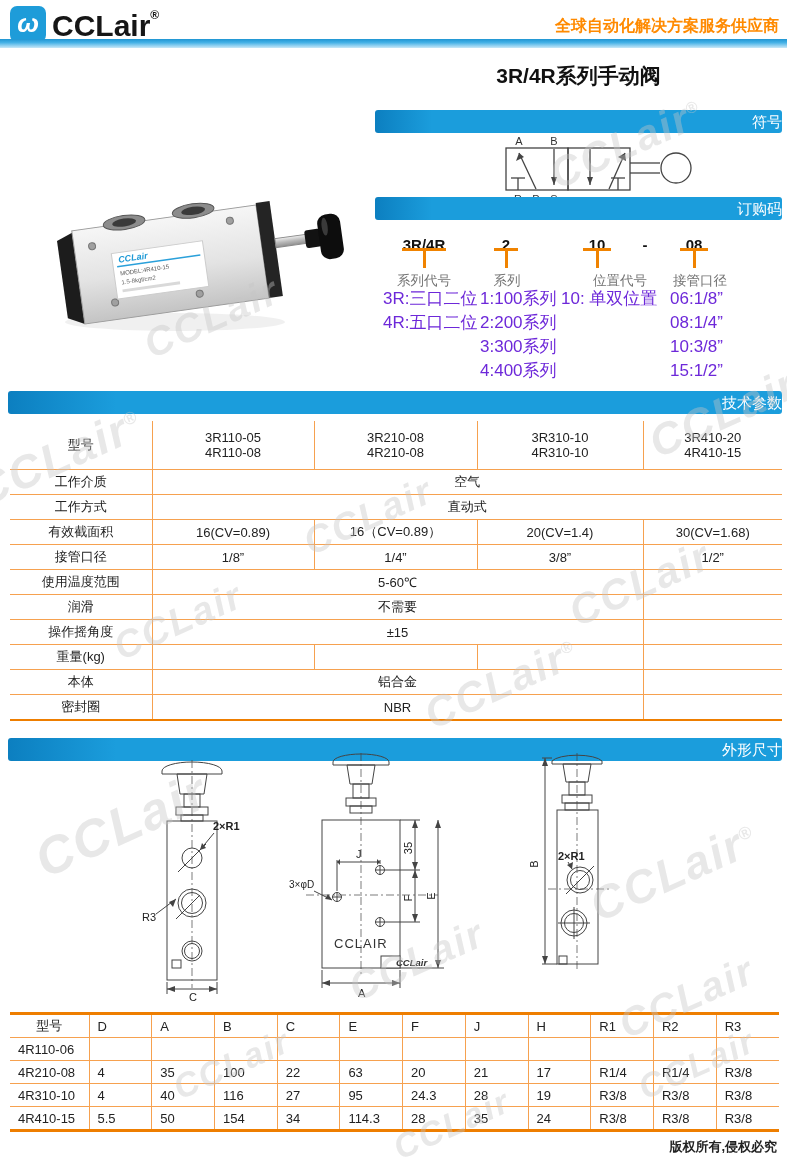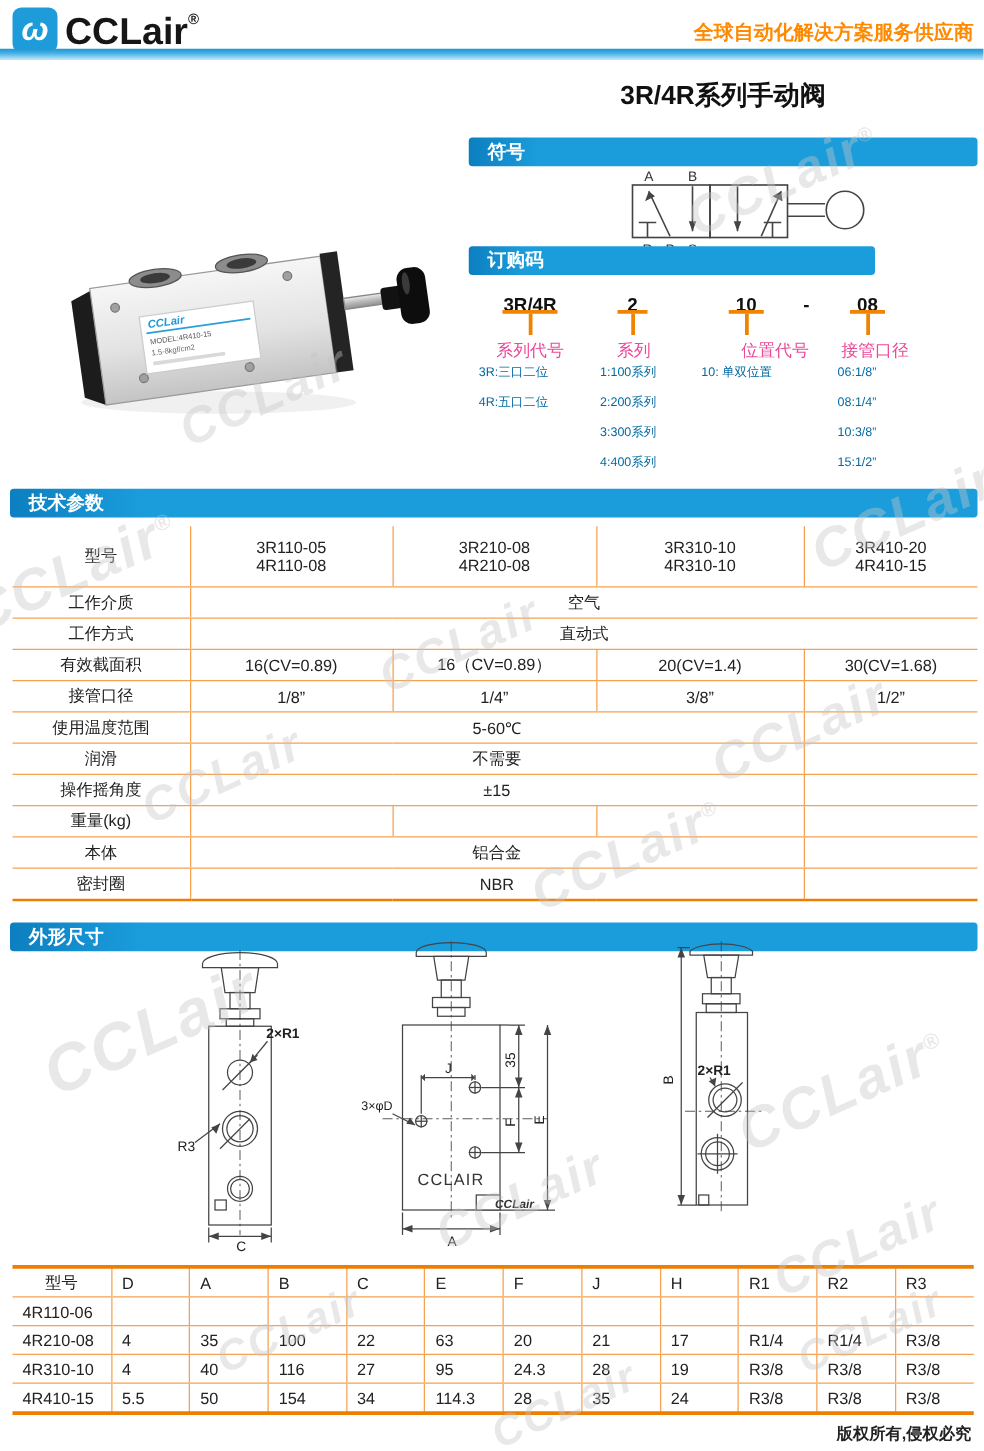--- a/index.html
+++ b/index.html
@@ -15,28 +15,28 @@
   .tagline{position:absolute;right:8px;top:16px;font-size:16px;font-weight:bold;color:#ff8a00;}
   .header-rule{position:absolute;left:0;top:39px;width:787px;height:9px;
     background:linear-gradient(180deg,#1f95d2 0%,#45b1e6 40%,#c9e8f8 100%);}
 
   .page-title{position:absolute;left:375px;top:62px;width:407px;text-align:center;
     font-size:21px;font-weight:bold;color:#111;}
 
   
   .bar{position:absolute;height:23px;line-height:23px;box-sizing:border-box;
     background:linear-gradient(90deg,#0c7fc0 0,#1b9ddc 14%,#1b9ddc 100%);
-    color:#fff;font-size:15px;font-weight:bold;padding-left:15px;border-radius:3px;}
+    color:#fff;font-size:15px;font-weight:normal;padding-left:15px;border-radius:3px;text-align:right;}
 
   
   .code{position:absolute;font-size:15px;font-weight:bold;color:#111;text-align:center;margin-top:12px;}
   .tee-bar{position:absolute;height:3px;background:#f08300;}
   .tee-stem{position:absolute;width:3px;height:17px;background:#f08300;}
-  .ord-label{position:absolute;font-size:13.5px;color:#ec4899;text-align:center;width:100px;}
-  .opt-col{position:absolute;font-size:10px;color:#0369a1;line-height:24px;white-space:nowrap;}
+  .ord-label{position:absolute;font-size:13.5px;color:#737373;text-align:center;width:100px;}
+  .opt-col{position:absolute;font-size:17px;color:#6d28d9;line-height:24px;white-space:nowrap;}
 
   
   table{border-collapse:collapse;}
   .tech{position:absolute;left:10px;top:421px;width:772px;table-layout:fixed;
     font-size:13px;color:#222;}
   .tech td{border-bottom:1px solid #f6a14f;text-align:center;padding:0;height:24px;}
   .tech td.vl{border-left:1px solid #f6a14f;}
   .tech tr.r-model td{height:48px;}
   .tech tr:last-child td{border-bottom:2px solid #ee7e00;}
   .tech .lab{text-align:center;}
@@ -149,21 +149,21 @@
     </g>
     <g font-size="11" fill="#333" text-anchor="middle">
       <text x="51" y="11">A</text>
       <text x="86" y="11">B</text>
       <text x="50" y="69">R</text>
       <text x="68" y="69">P</text>
       <text x="86" y="69">S</text>
     </g>
   </svg>
 
-  <div class="bar" style="left:375px;top:197px;width:325px;">订购码</div>
+  <div class="bar" style="left:375px;top:197px;width:407px;">订购码</div>
 
   <div class="code" style="left:394px;top:224px;width:60px;">3R/4R</div>
   <div class="code" style="left:481px;top:224px;width:50px;">2</div>
   <div class="code" style="left:572px;top:224px;width:50px;">10</div>
   <div class="code" style="left:635px;top:224px;width:20px;">-</div>
   <div class="code" style="left:669px;top:224px;width:50px;">08</div>
 
   <div class="tee-bar" style="left:402px;top:248px;width:44px;"></div>
   <div class="tee-stem" style="left:423px;top:251px;"></div>
   <div class="tee-bar" style="left:494px;top:248px;width:24px;"></div>

